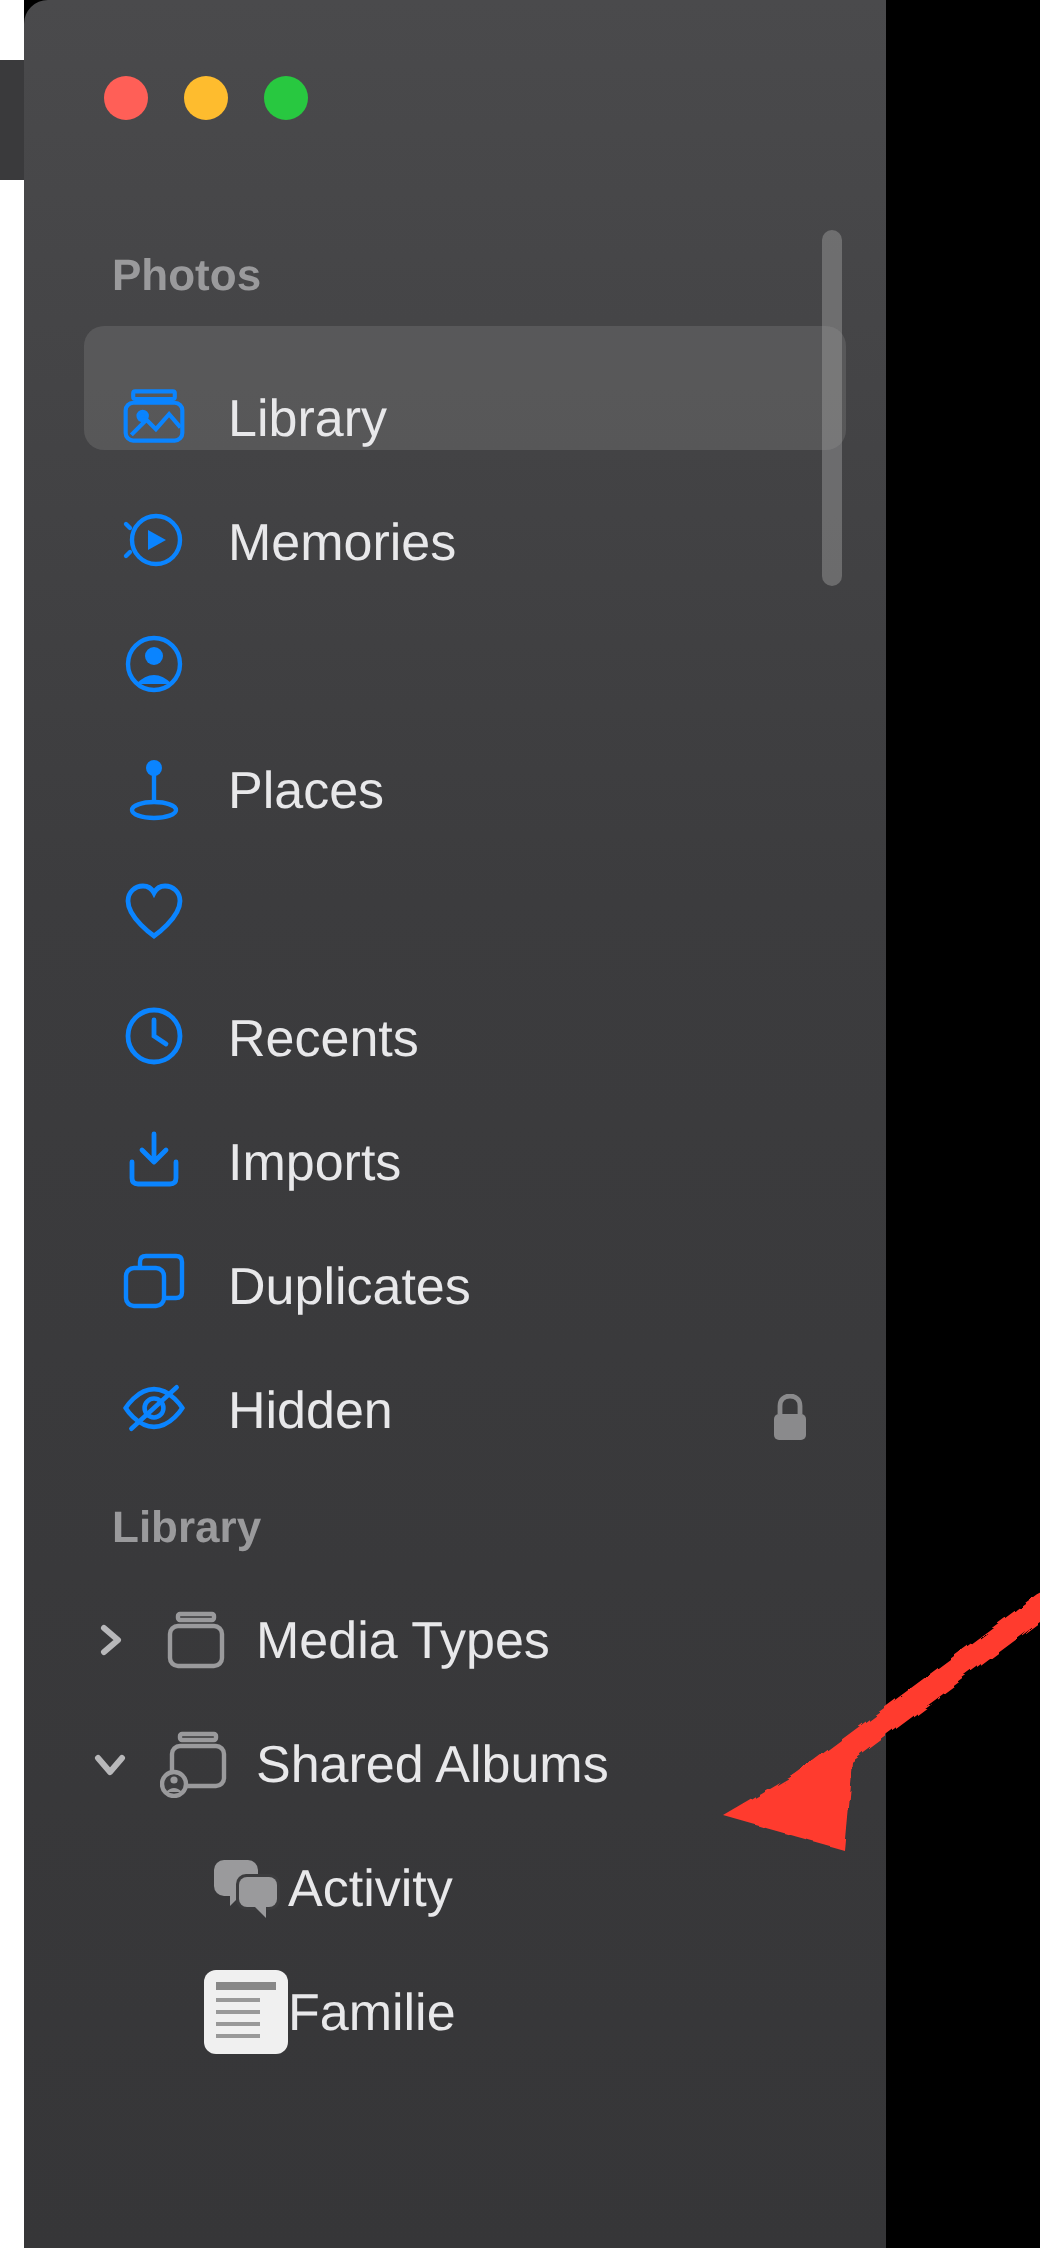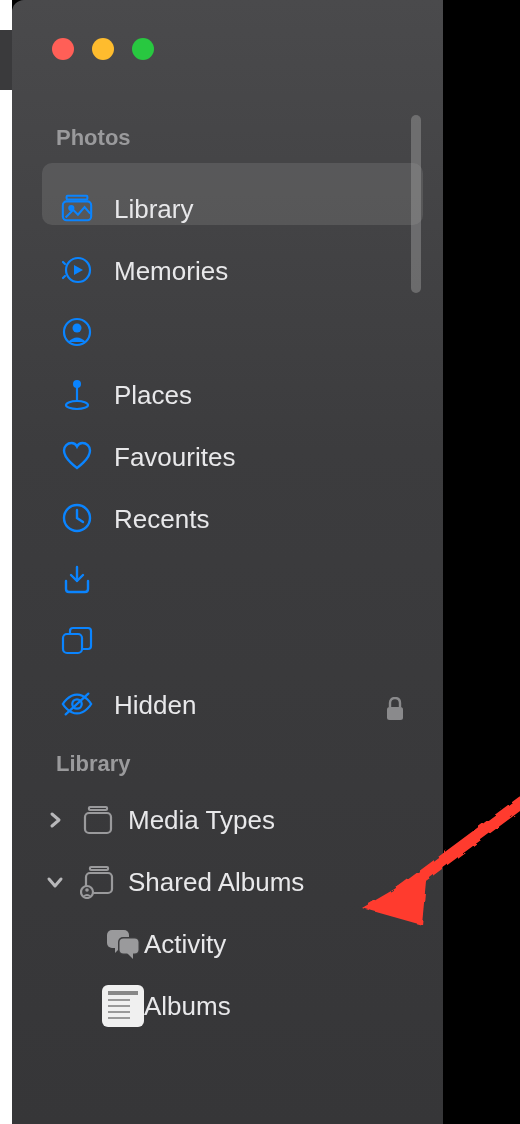--- a/index.html
+++ b/index.html
@@ -263,49 +263,50 @@
       </span>
       <span class="label">Places</span>
     </div>
 
     <div class="nav-item">
       <span class="icon">
         <svg width="32" height="30" viewBox="0 0 32 30" fill="none" stroke="#0a84ff" stroke-width="2.4">
           <path d="M16 27 C16 27 3 18 3 9.5 C3 5 6.5 2 10.5 2 C13 2 15 3.5 16 5.5 C17 3.5 19 2 21.5 2 C25.5 2 29 5 29 9.5 C29 18 16 27 16 27 Z"></path>
         </svg>
       </span>
-      <span class="label">Favourites</span>
     </div>
 
     <div class="nav-item">
       <span class="icon">
         <svg width="32" height="32" viewBox="0 0 32 32" fill="none" stroke="#0a84ff" stroke-width="2.4">
           <circle cx="16" cy="16" r="13"></circle>
           <path d="M16 8 L16 16 L22 20" stroke-linecap="round"></path>
         </svg>
       </span>
       <span class="label">Recents</span>
     </div>
 
     <div class="nav-item">
       <span class="icon">
         <svg width="32" height="32" viewBox="0 0 32 32" fill="none" stroke="#0a84ff" stroke-width="2.4">
           <path d="M16 3 L16 17 M10 11 L16 17 L22 11" stroke-linecap="round" stroke-linejoin="round"></path>
           <path d="M5 17 L5 25 C5 27 6 28 8 28 L24 28 C26 28 27 27 27 25 L27 17" stroke-linecap="round"></path>
         </svg>
       </span>
+      <span class="label">Imports</span>
     </div>
 
     <div class="nav-item">
       <span class="icon">
         <svg width="34" height="34" viewBox="0 0 34 34" fill="none" stroke="#0a84ff" stroke-width="2.2">
           <rect x="3" y="9" width="19" height="19" rx="4"></rect>
           <path d="M10 9 L10 6 C10 4 11 3 13 3 L28 3 C30 3 31 4 31 6 L31 21 C31 23 30 24 28 24 L22 24"></path>
         </svg>
       </span>
+      <span class="label">Duplicates</span>
     </div>
 
     <div class="nav-item">
       <span class="icon">
         <svg width="36" height="28" viewBox="0 0 36 28" fill="none" stroke="#0a84ff" stroke-width="2.4">
           <path d="M3 14 C3 14 9 4 18 4 C27 4 33 14 33 14 C33 14 27 24 18 24 C9 24 3 14 3 14 Z"></path>
           <circle cx="18" cy="14" r="5"></circle>
           <line x1="6" y1="25" x2="30" y2="3" stroke-linecap="round"></line>
         </svg>
       </span>
@@ -364,21 +365,21 @@
         </svg>
       </span>
       <span class="label">Activity</span>
     </div>
 
 
     <div class="sub-item">
       <span class="icon">
         <div class="thumb"></div>
       </span>
-      <span class="label">Albums</span>
+      <span class="label">Familie</span>
     </div>
 
   </div>
 
   <svg class="arrow-annotation" width="190" height="140" viewBox="0 0 190 140">
     <defs>
       <filter id="rough">
           <feTurbulence type="fractalNoise" baseFrequency="0.08" numOctaves="2" result="noise"></feTurbulence>
           <feDisplacementMap in="SourceGraphic" in2="noise" scale="4"></feDisplacementMap>
         </filter>

